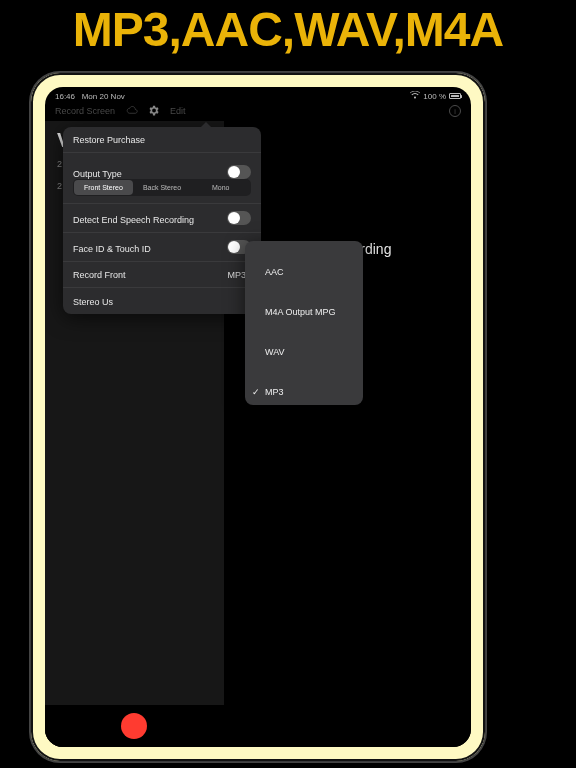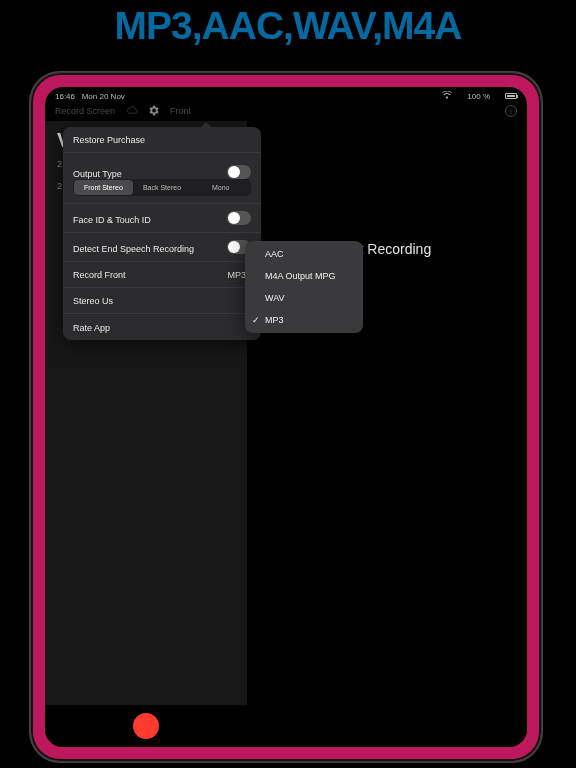--- a/index.html
+++ b/index.html
@@ -1,35 +1,35 @@
 <!DOCTYPE html>
 <html><head>
 <meta charset="utf-8">
 <style>
   * { margin: 0; padding: 0; box-sizing: border-box; font-family: -apple-system, BlinkMacSystemFont, "Helvetica Neue", sans-serif; }
   body { background: #000; width: 576px; height: 768px; overflow: hidden; position: relative; }
 
   .promo-title {
-    color: #0369a1;
-    font-size: 39px;
+    color: #eab308;
+    font-size: 48px;
     font-weight: 800;
     letter-spacing: -1px;
     text-align: center;
     padding: 6px 0 2px;
     line-height: 1;
   }
 
   
   .device {
     position: absolute;
     left: 30px;
     top: 72px;
-    width: 512px;
+    width: 456px;
     height: 690px;
-    background: #be185d;
+    background: #fef9c3;
     border-radius: 30px;
     border: 1px solid #3a3a3c;
     box-shadow: inset 0 0 0 2px #111, 0 0 0 1px #444;
     overflow: hidden;
   }
   .device-inner {
     position: absolute;
     inset: 14px;
     background: #000;
     border-radius: 18px;
@@ -39,21 +39,21 @@
   
   .status-bar {
     display: flex;
     justify-content: space-between;
     align-items: center;
     padding: 4px 10px 0;
     font-size: 8px;
     color: #bbb;
     height: 14px;
   }
-  .status-right { display:flex; align-items:center; gap:15px; }
+  .status-right { display:flex; align-items:center; gap:3px; }
   .battery {
     width:12px;height:6px;border:0.8px solid #bbb;border-radius:1px;position:relative;
   }
   .battery::after{content:"";position:absolute;right:-2px;top:1px;width:1px;height:3px;background:#bbb;border-radius:0.5px;}
   .battery-fill{position:absolute;inset:1px;background:#bbb;border-radius:0.5px;}
 
   
   .tabs-row {
     display:flex;align-items:center;gap:10px;padding:4px 10px;font-size:9px;color:#4a4a4a;height:20px;
   }
@@ -114,21 +114,21 @@
     position:absolute;
     left:200px;
     top:154px;
     width:118px;
     background:#3a3a3c;
     border-radius:8px;
     box-shadow:0 4px 20px rgba(0,0,0,0.6);
     font-size:9px;color:#eee;
     padding:2px 0;
   }
-  .srow{padding:6px 10px 6px 20px;position:relative;}
+  .srow{padding:6px 10px 6px 20px;position:relative;margin-top:18px;}
   .srow.sel::before{content:"✓";position:absolute;left:7px;top:6px;font-size:9px;}
 
   .dim-bg-letter{
     position:absolute;left:12px;top:42px;color:#ddd;font-size:20px;font-weight:600;
   }
   .dim-bg-num{position:absolute;left:12px;color:#888;font-size:9px;}
 </style>
 </head>
 <body>
 
@@ -160,21 +160,21 @@
       <span class="tab-icon cloud">
         <svg viewBox="0 0 24 16">
             <path d="M19 7c0-3-2.5-5.5-5.5-5.5-2.3 0-4.3 1.5-5 3.6C5.9 5 4 6.8 4 9.2 4 11.8 6.1 14 8.7 14H19c1.9 0 3.5-1.6 3.5-3.5S20.9 7 19 7z" fill="none" stroke="#4a4a4a" stroke-width="1.3"></path>
           </svg>
       </span>
       <span>
         <svg width="13" height="13" viewBox="0 0 24 24">
             <path fill="#888" d="M19.4 13a7.5 7.5 0 000-2l2-1.6-2-3.4-2.4.9a7.4 7.4 0 00-1.7-1L15 3h-4l-.3 2.9a7.4 7.4 0 00-1.7 1l-2.4-.9-2 3.4L6.6 11a7.5 7.5 0 000 2l-2 1.6 2 3.4 2.4-.9c.5.4 1.1.8 1.7 1L11 21h4l.3-2.9c.6-.2 1.2-.6 1.7-1l2.4.9 2-3.4L19.4 13zM13 15.5A3.5 3.5 0 1116.5 12 3.5 3.5 0 0113 15.5z"></path>
           </svg>
       </span>
-      <span>Front</span>
+      <span>Edit</span>
       <span class="info-icon">i</span>
     </div>
 
     <div class="split">
       <div class="left-pane">
         <div class="record-bar">
           <div class="record-btn"></div>
         </div>
       </div>
       <div class="right-pane">
@@ -195,43 +195,40 @@
           <span>Output Type</span>
           <span class="toggle"></span>
         </div>
         <div class="segmented">
           <div class="active">Front Stereo</div>
           <div>Back Stereo</div>
           <div>Mono</div>
         </div>
       </div>
       <div class="prow">
+        <span>Detect End Speech Recording</span>
+        <span class="toggle"></span>
+      </div>
+      <div class="prow">
         <span>Face ID &amp; Touch ID</span>
-        <span class="toggle"></span>
-      </div>
-      <div class="prow">
-        <span>Detect End Speech Recording</span>
         <span class="toggle"></span>
       </div>
       <div class="prow">
         <span>Record Front</span>
         <span class="value">
           <span>MP3</span>
           <span class="updown">
               <span>▴</span>
               <span>▾</span>
             </span>
         </span>
       </div>
       <div class="prow">
         <span>Stereo Us</span>
       </div>
-      <div class="prow">
-        <span>Rate App</span>
-      </div>
     </div>
 
     <div class="subpop">
       <div class="srow">AAC</div>
       <div class="srow">M4A Output MPG</div>
       <div class="srow">WAV</div>
       <div class="srow sel">MP3</div>
     </div>
 
   </div>

